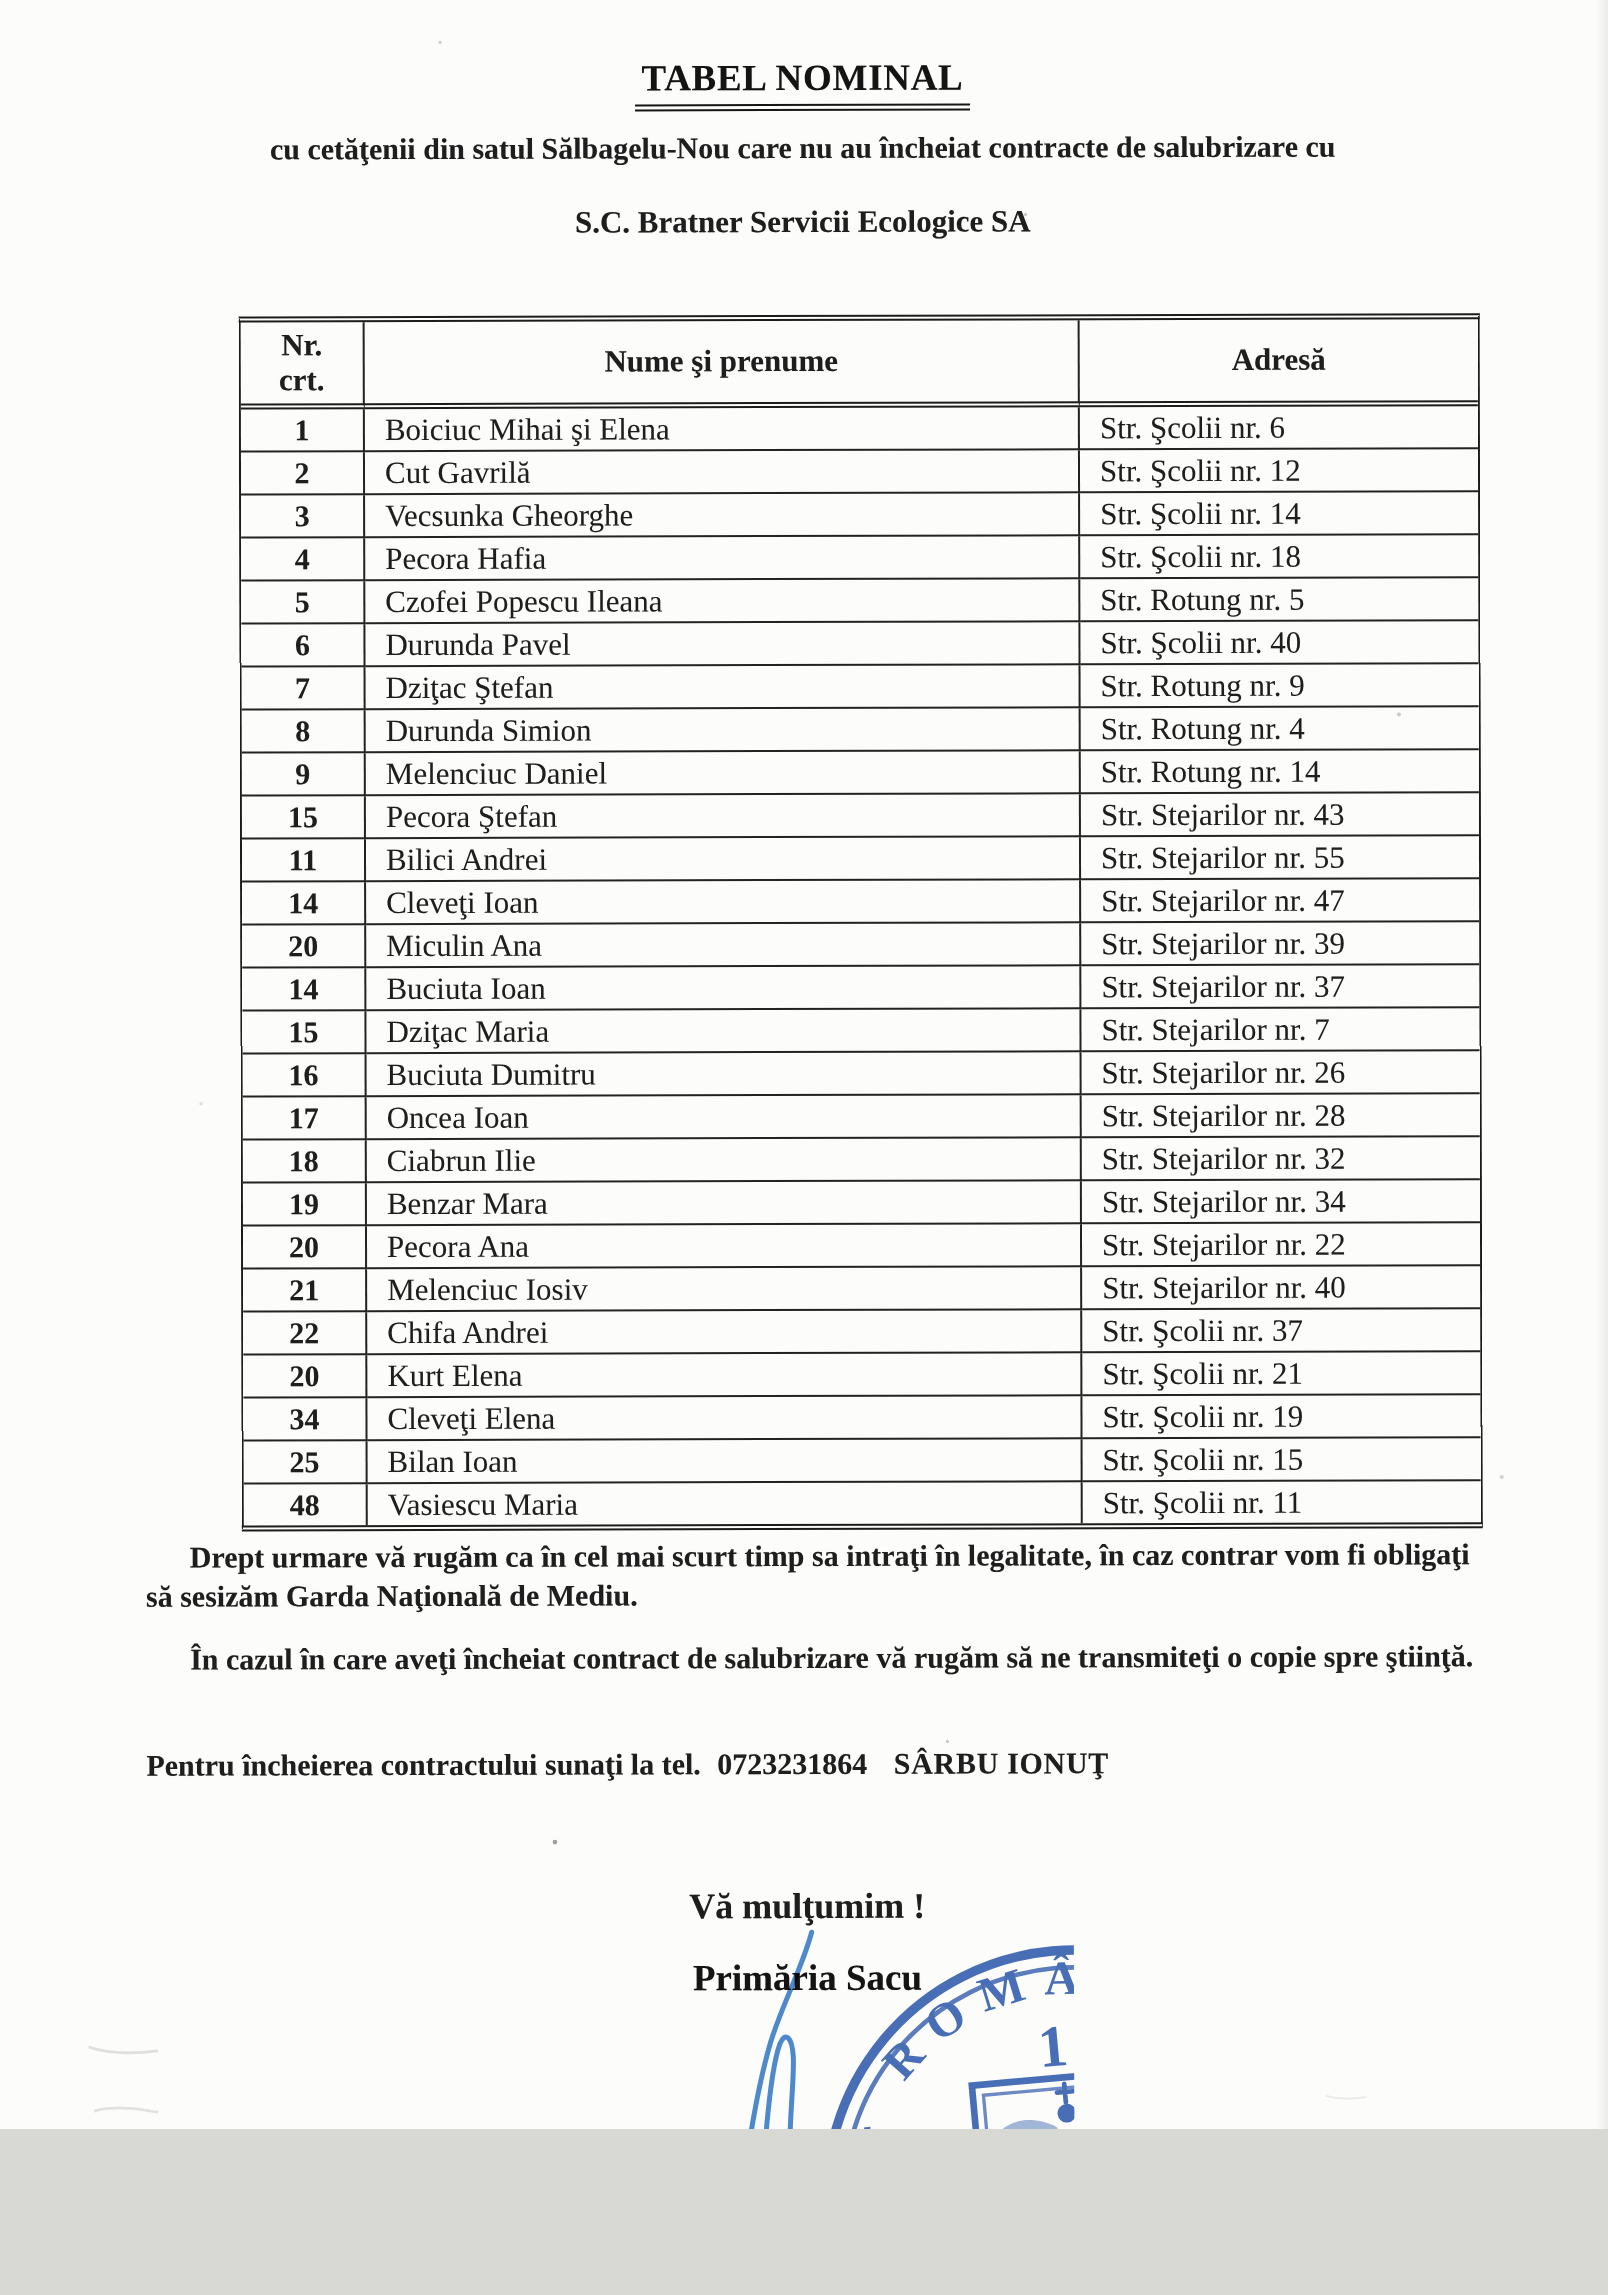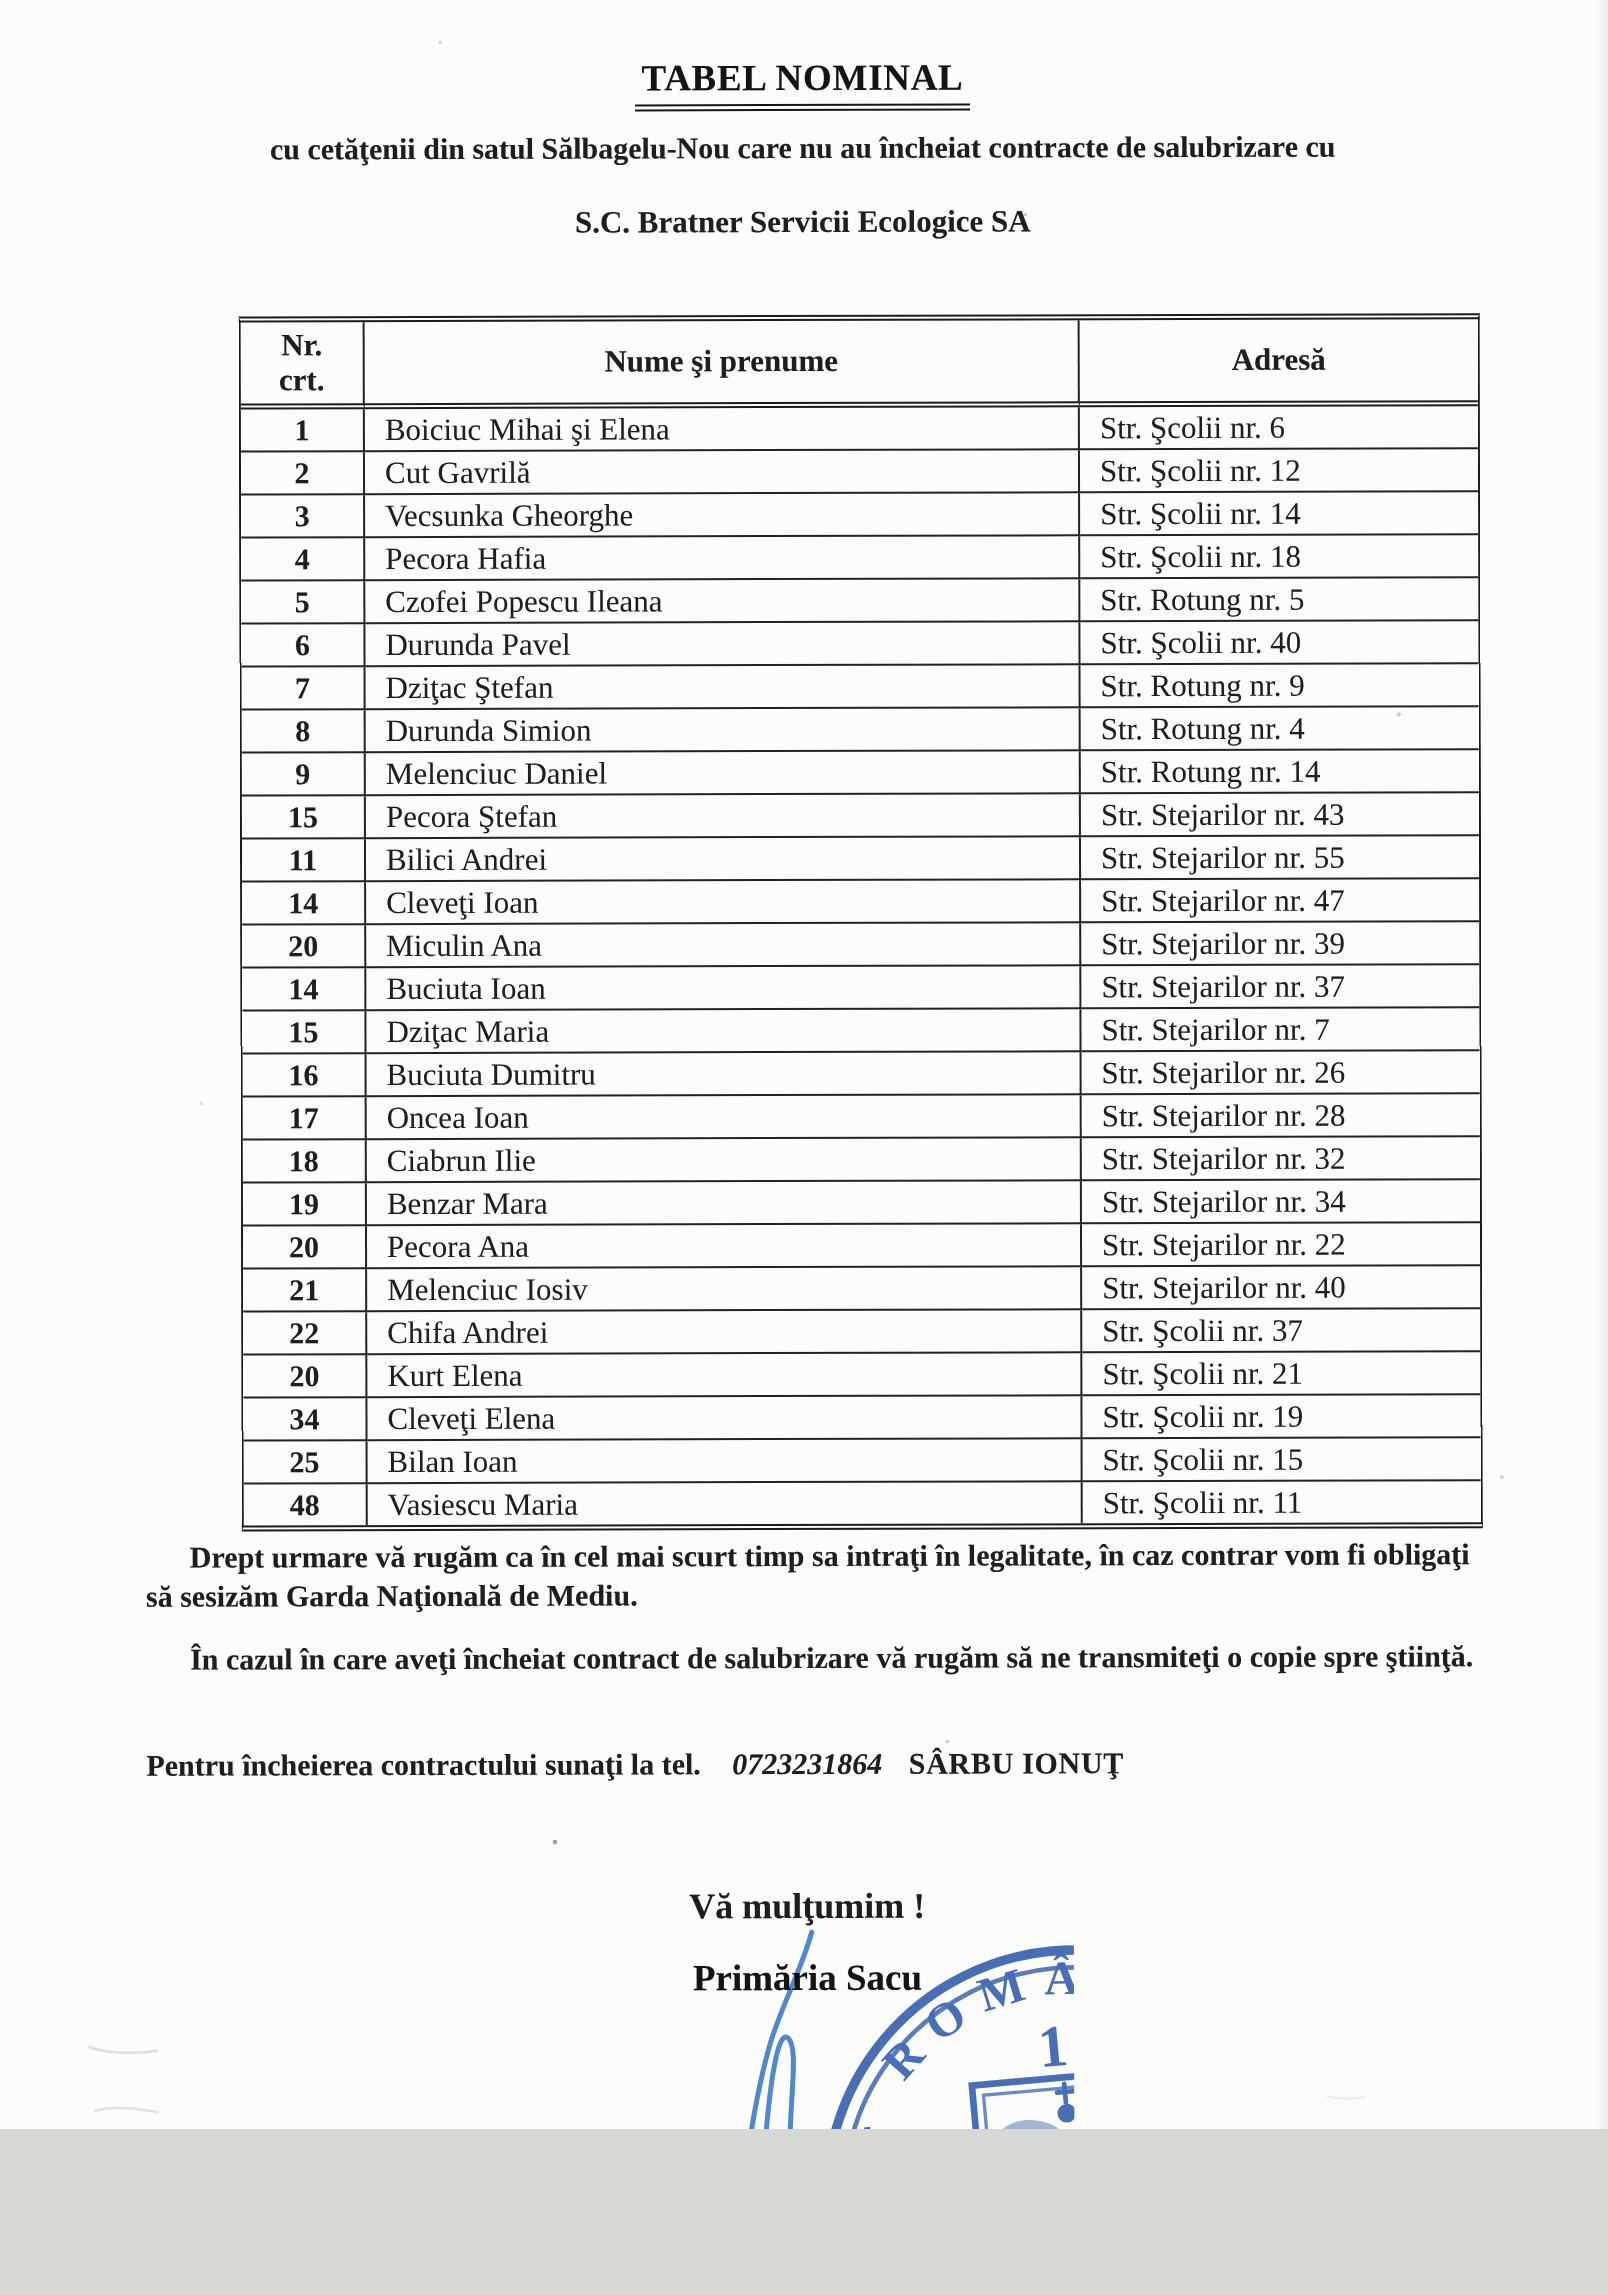--- a/index.html
+++ b/index.html
@@ -51,21 +51,21 @@
     position:absolute;left:144px;width:1346px;margin:0;
     font-weight:bold;font-size:30px;line-height:1.3;text-indent:44px;
     text-shadow:0 0 0.7px rgba(0,0,0,.3);
   }
   .p1{top:1536px;}
   .p2{top:1638px;}
   .contact{
     position:absolute;left:144px;top:1747px;font-weight:bold;font-size:30px;
     white-space:nowrap;text-shadow:0 0 0.7px rgba(0,0,0,.3);
   }
-  .contact .phone{margin-left:24px;font-style:italic;}
+  .contact .phone{margin-left:9px;}
   .contact .signer{margin-left:19px;letter-spacing:0.7px;}
   .thanks{top:1885px;font-weight:bold;font-size:36px;text-shadow:0 0 0.7px rgba(0,0,0,.3);}
   .issuer{top:1956px;font-weight:bold;font-size:37px;color:#141414;text-shadow:0 0 0.7px rgba(0,0,0,.35);}
 
   
   .stamp-svg{
     position:absolute;left:804px;top:1932px;width:267px;height:267px;
     mix-blend-mode:multiply;opacity:.93;
   }
   .overlay-svg{position:absolute;inset:0;mix-blend-mode:multiply;pointer-events:none;}

